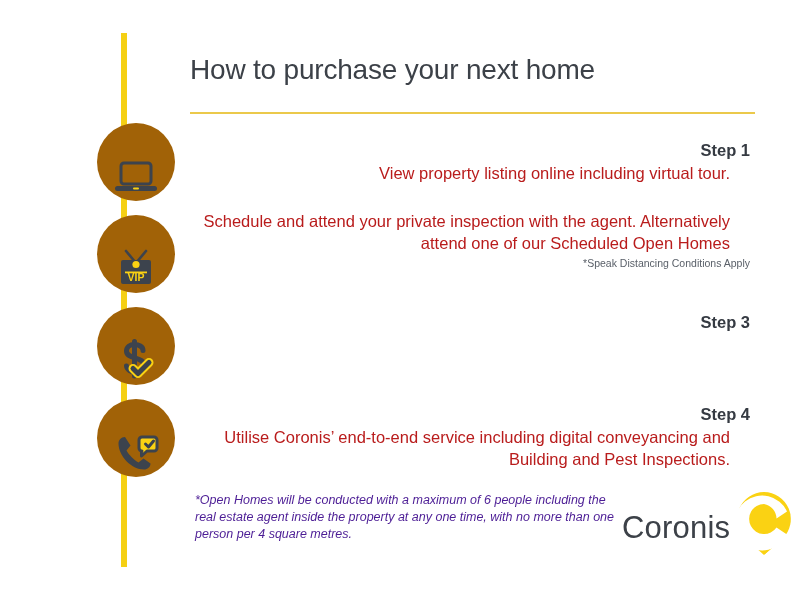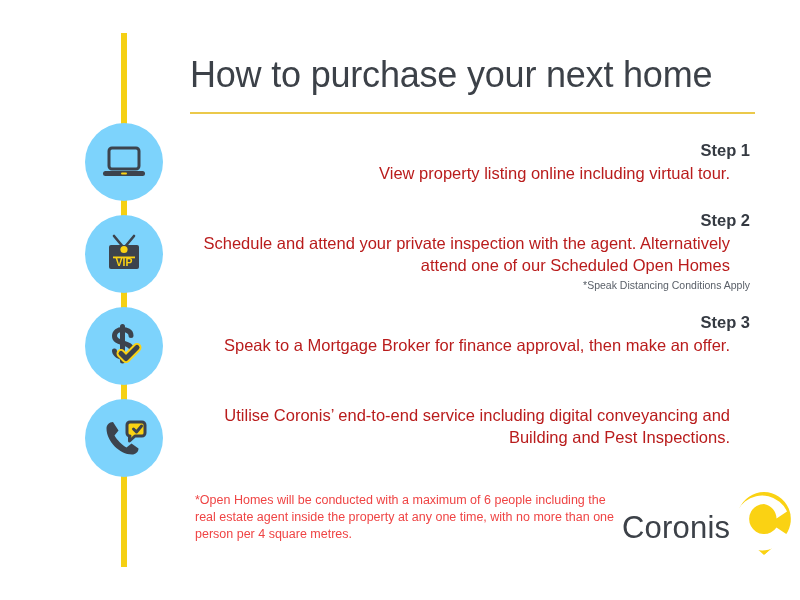--- a/index.html
+++ b/index.html
@@ -29,27 +29,27 @@
   }
 
   .step-icons {
     position: absolute;
     left: 85px;
     top: 123px;
     width: 78px;
   }
   .icon-circle {
     position: absolute;
-    left: 0;
+    left: 12px;
     width: 78px;
     height: 78px;
     border-radius: 50%;
-    background: #7dd3fc;
+    background: #a16207;
     display: flex;
-    align-items: center;
+    align-items: flex-end;
     justify-content: center;
   }
   .icon-circle .glyph {
     display: block;
     width: 48px;
     height: 48px;
   }
   .icon-circle svg { display: block; }
 
   
@@ -58,21 +58,21 @@
     left: 190px;
     top: 0;
     width: 580px;
     height: 600px;
   }
 
   .page-title {
     position: absolute;
     left: 0;
     top: 54px;
-    font-size: 36px;
+    font-size: 28px;
     font-weight: 400;
     color: #3C4148;
     letter-spacing: -0.2px;
     white-space: nowrap;
     margin: 0;
   }
   .title-rule {
     position: absolute;
     left: 0;
     top: 112px;
@@ -115,21 +115,22 @@
     line-height: 14px;
     margin: 2px 0 0 0;
   }
 
   .footnote {
     position: absolute;
     left: 5px;
     top: 492px;
     width: 430px;
     font-size: 12.5px;
-    color: #ef4444;
+    font-style: italic;
+    color: #4c1d95;
     line-height: 17px;
     margin: 0;
   }
 
   
   .logo {
     position: absolute;
     left: 622px;
     top: 490px;
     width: 165px;
@@ -222,31 +223,30 @@
     <div class="title-rule"></div>
 
     <div class="steps">
 
       <div class="step" style="top:140px;">
         <p class="step-heading">Step 1</p>
         <p class="step-body">View property listing online including virtual tour.</p>
       </div>
 
       <div class="step" style="top:210px;">
-        <p class="step-heading">Step 2</p>
         <p class="step-body">Schedule and attend your private inspection with the agent. Alternatively attend one of our Scheduled Open Homes</p>
         <p class="step-note">*Speak Distancing Conditions Apply</p>
       </div>
 
       <div class="step" style="top:312px;">
         <p class="step-heading">Step 3</p>
-        <p class="step-body">Speak to a Mortgage Broker for finance approval, then make an offer.</p>
       </div>
 
       <div class="step" style="top:404px;">
+        <p class="step-heading">Step 4</p>
         <p class="step-body">Utilise Coronis’ end-to-end service including digital conveyancing and Building and Pest Inspections.</p>
       </div>
 
     </div>
 
     <p class="footnote">*Open Homes will be conducted with a maximum of 6 people including the real estate agent inside the property at any one time, with no more than one person per 4 square metres.</p>
 
   </div>
 
   <div class="logo">

